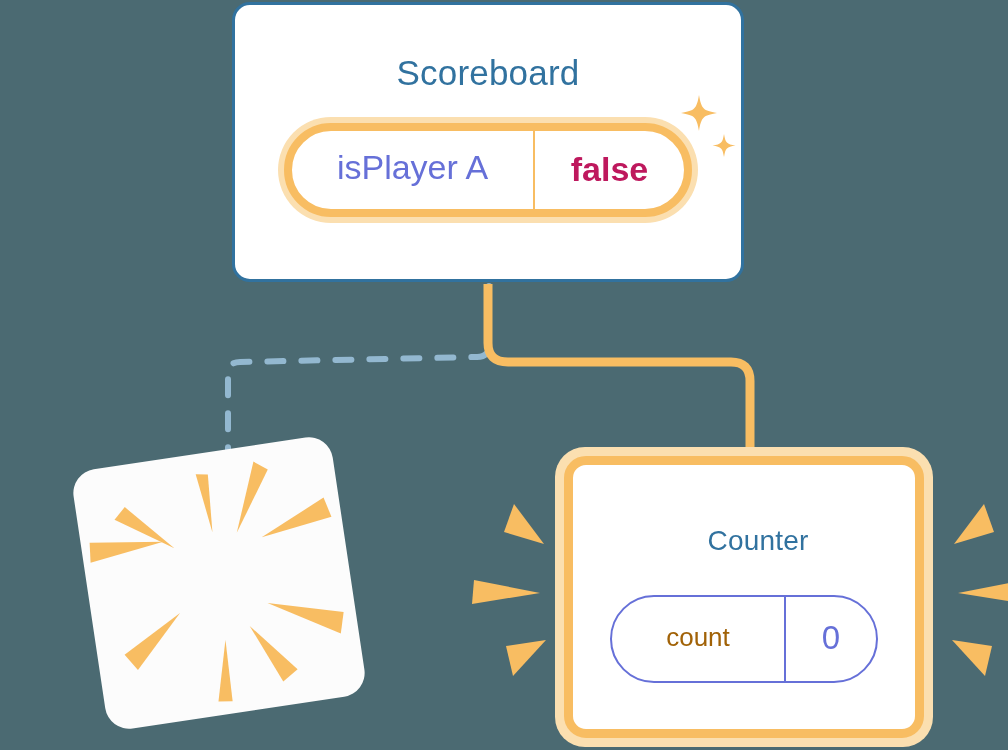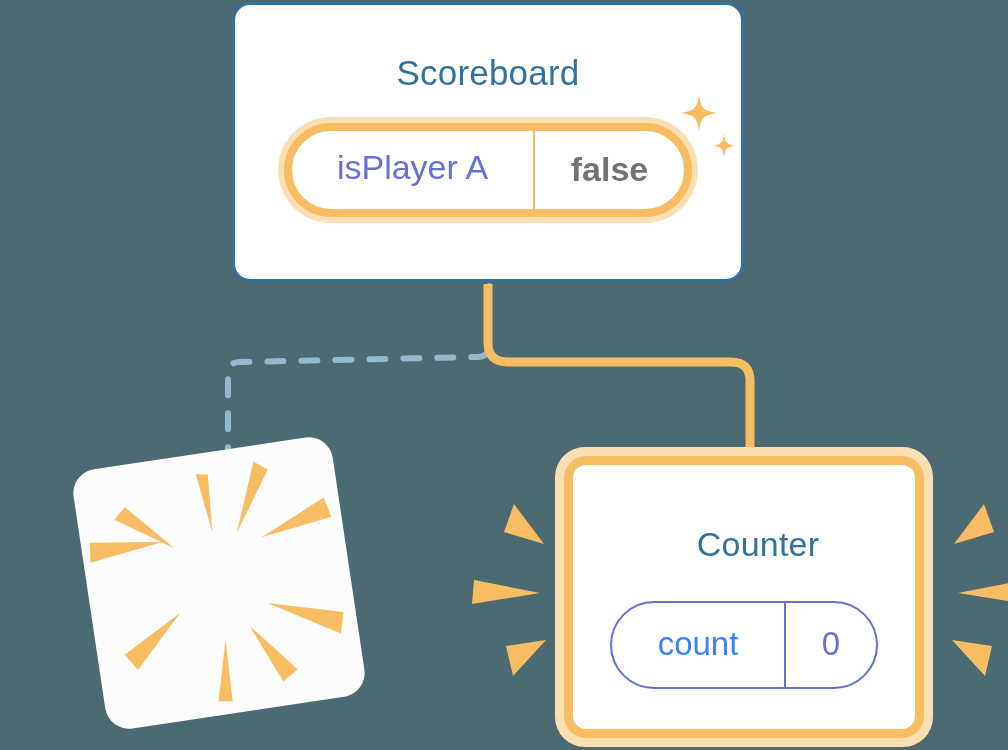--- a/index.html
+++ b/index.html
@@ -87,21 +87,21 @@
   
   .card-title {
     text-align: center;
     color: #31729f;
     font-size: 35px;
     font-weight: 400;
     letter-spacing: 0.2px;
     line-height: 1;
   }
   .scoreboard-title { margin-top: 50px; }
-  .counter-title    { margin-top: 62px; font-size: 34px; padding-left: 28px; }
+  .counter-title    { margin-top: 62px; font-size: 28px; padding-left: 28px; }
 
   
   .pill-wrap {
     display: flex;
     justify-content: center;
     position: relative;
   }
   .scoreboard-pill-wrap { margin-top: 27px; }
   .counter-pill-wrap    { margin-top: 40px; }
 
@@ -137,21 +137,21 @@
   .pill-orange .pill-key {
     flex: 0 0 243px;
     border-right: 2px solid #f8bd62;
     color: #6670d8;
     font-size: 34px;
     font-weight: 400;
     padding-bottom: 5px;
   }
   .pill-orange .pill-val {
     flex: 1 1 auto;
-    color: #737373;
+    color: #be185d;
     font-size: 34px;
     font-weight: 700;
     padding-bottom: 2px;
   }
 
   
   .pill-indigo {
     display: flex;
     align-items: stretch;
     width: 268px;
@@ -165,22 +165,22 @@
   .pill-indigo .pill-key,
   .pill-indigo .pill-val {
     display: flex;
     align-items: center;
     justify-content: center;
     box-sizing: border-box;
   }
   .pill-indigo .pill-key {
     flex: 0 0 174px;
     border-right: 2px solid #6670d8;
-    color: #3b82f6;
-    font-size: 33px;
+    color: #a16207;
+    font-size: 26px;
     padding-bottom: 3px;
   }
   .pill-indigo .pill-val {
     flex: 1 1 auto;
     color: #6670d8;
     font-size: 33px;
     padding-bottom: 3px;
   }
 
   

